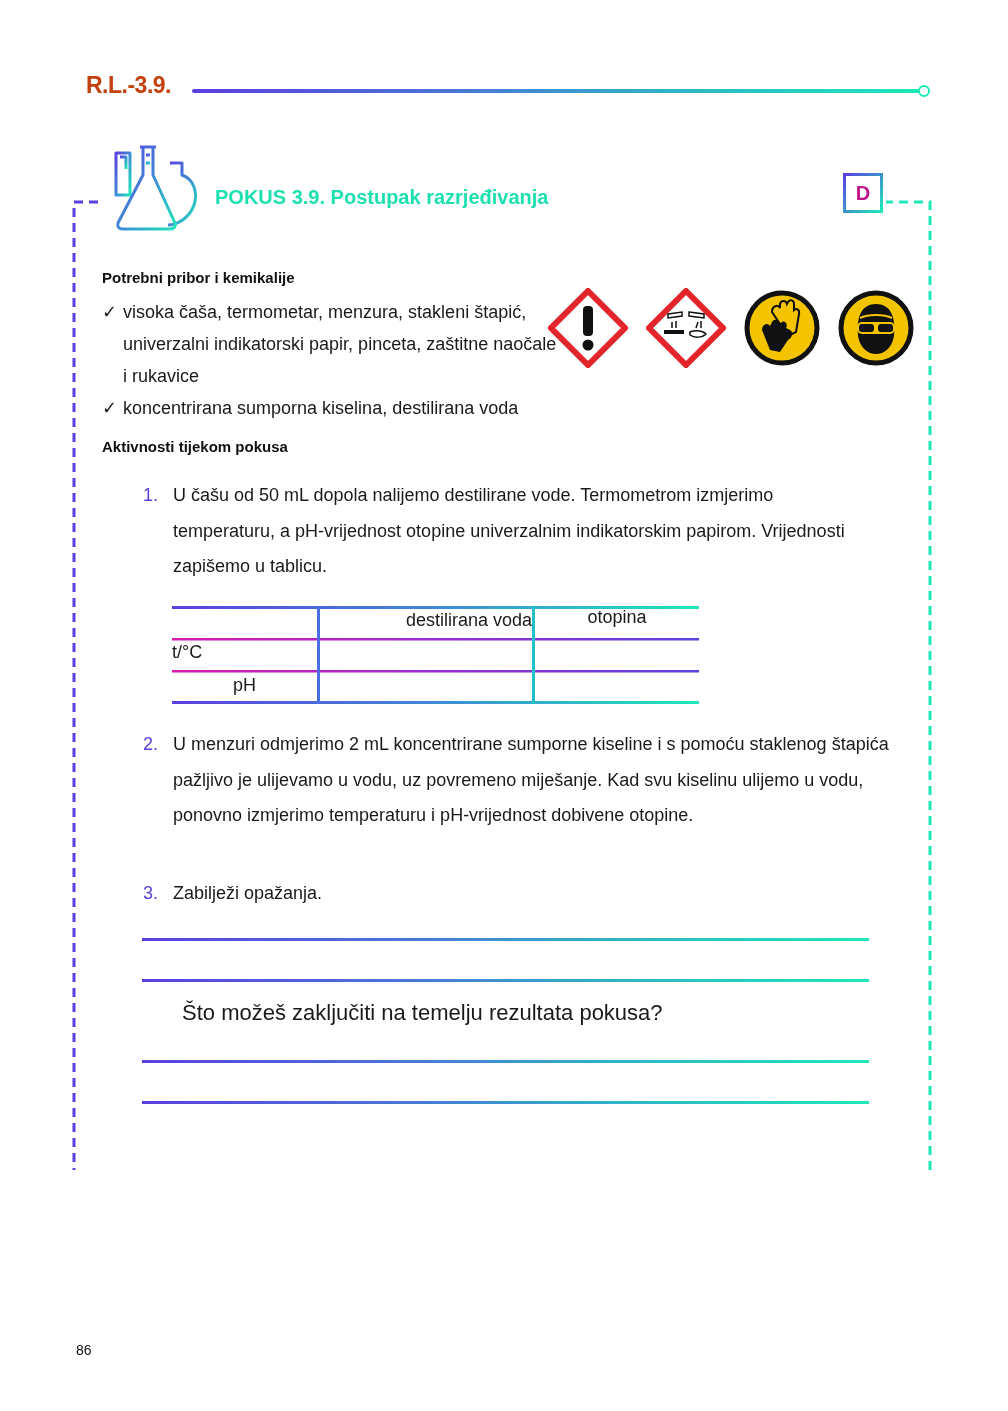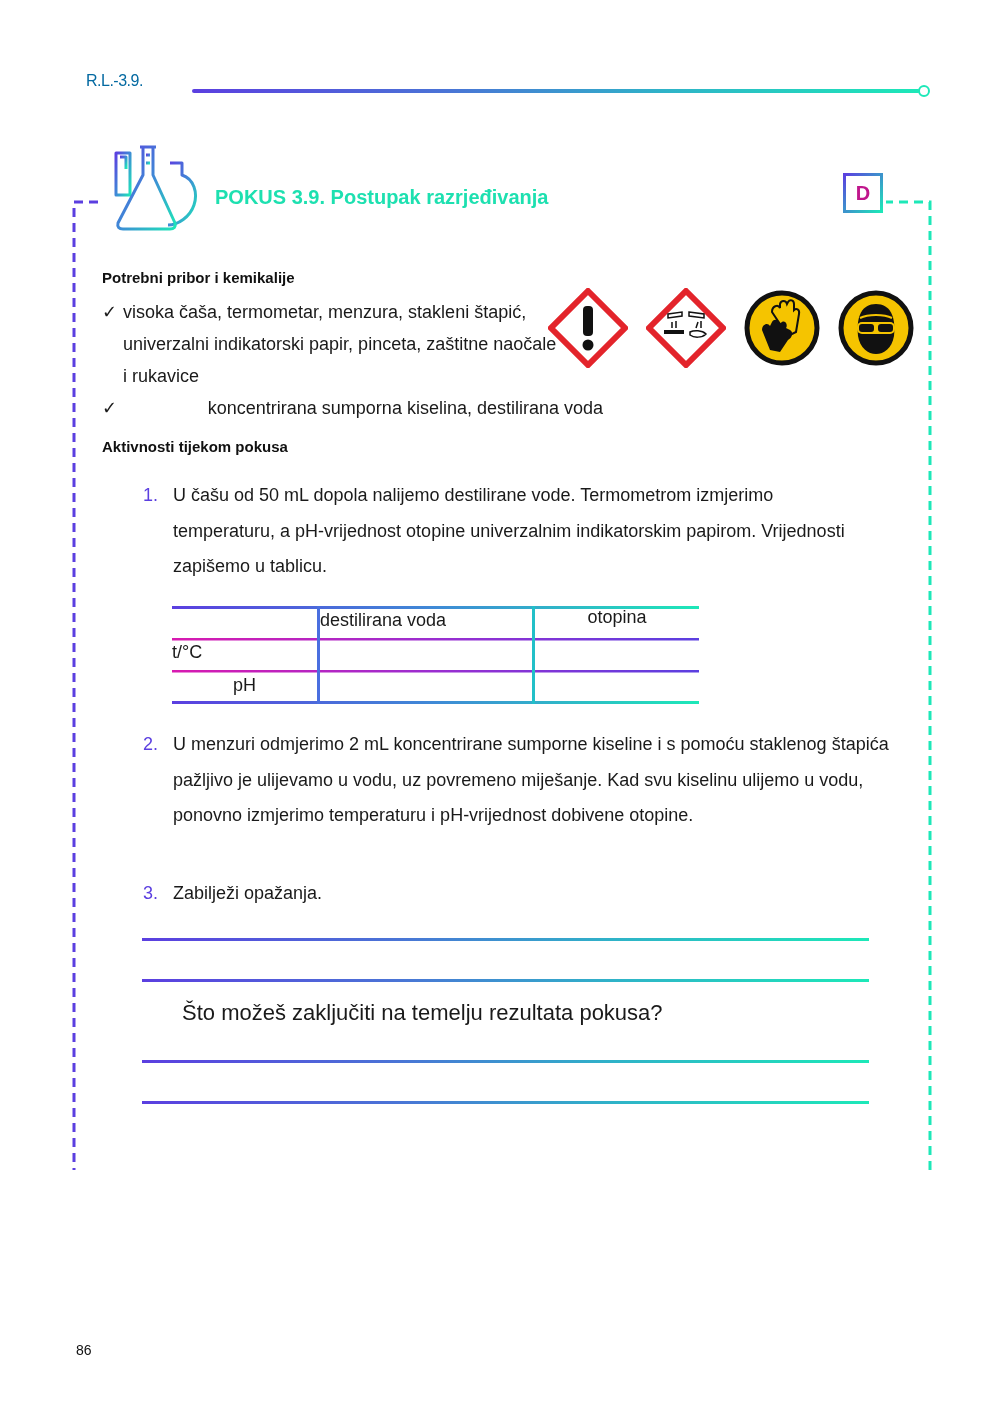--- a/index.html
+++ b/index.html
@@ -1,21 +1,21 @@
 <!DOCTYPE html>
 <html><head>
   <meta charset="utf-8">
   <style>
     html, body { margin: 0; padding: 0; background: #ffffff; }
     body { width: 1008px; height: 1411px; position: relative; overflow: hidden;
            font-family: "Liberation Sans", "DejaVu Sans", sans-serif; color: #1a1a1a; }
     .abs { position: absolute; }
 
     
-    .rl-label { left: 86px; top: 72px; font-size: 16px; font-weight: normal; color: #0369a1; letter-spacing: -0.5px; }
+    .rl-label { left: 86px; top: 72px; font-size: 23px; font-weight: bold; color: #c2410c; letter-spacing: -0.5px; }
     .rl-line { left: 192px; top: 89px; width: 728px; height: 4px;
                background: linear-gradient(90deg, #5b3fe0 0%, #4a74d6 35%, #2fb3c8 65%, #1de8b8 100%); border-radius: 2px; }
     .rl-dot { left: 918px; top: 85px; width: 8px; height: 8px; border: 2.5px solid #1de8b8; border-radius: 50%; background: #fff; }
 
     
     .frame { left: 0; top: 0; width: 1008px; height: 1411px; pointer-events: none; }
 
     .title-icon { left: 110px; top: 145px; width: 88px; height: 88px; }
     .title { left: 215px; top: 183px; font-size: 20px; font-weight: bold; color: #1de0b0; line-height: 28px; width: 420px; }
 
@@ -25,21 +25,21 @@
              font-size: 20px; font-weight: bold; color: #c0168c; }
 
     .section-head { font-size: 15px; font-weight: bold; color: #111; }
     .sh1 { left: 102px; top: 269px; }
     .sh2 { left: 102px; top: 438px; }
 
     .check-list { left: 102px; top: 296px; font-size: 18px; line-height: 32px; color: #1a1a1a; }
     .check-item { display: flex; }
     .check-mark { width: 21px; flex: none; }
     .check-text { width: 440px; }
-    .check-item.wide .check-text { width: 480px; text-align: right; }
+    .check-item.wide .check-text { width: 480px; }
 
     .hazards { left: 548px; top: 288px; display: flex; gap: 18px; align-items: center; }
     .hazards svg { display: block; }
 
     .step { left: 143px; font-size: 18px; line-height: 35.5px; display: flex; }
     .step-num { width: 30px; color: #5b3fe0; flex: none; }
     .step-text { width: 735px; }
     .s1 { top: 478px; }
     .s2 { top: 727px; }
     .s3 { top: 876px; }
@@ -168,21 +168,21 @@
     </linearGradient>
   </defs>
   <rect x="0" y="1" width="527" height="3" fill="url(#gTop)"></rect>
   <rect x="0" y="33" width="527" height="2.5" fill="url(#gMid)"></rect>
   <rect x="0" y="65" width="527" height="2.5" fill="url(#gMid)"></rect>
   <rect x="0" y="96" width="527" height="3" fill="url(#gTop)"></rect>
   <rect x="145" y="1" width="3" height="98" fill="#4a6fe0"></rect>
   <rect x="360" y="1" width="3" height="98" fill="#22c0c8"></rect>
 </svg>
 <div class="abs" style="left:172px; top:605px; width:527px; height:99px;">
-  <div class="cell" style="position:absolute; left:148px; width:212px; top:5px; font-size:18px; text-align:left;">destilirana voda</div>
+  <div class="cell" style="position:absolute; left:148px; width:212px; top:5px; font-size:18px; text-align:right;">destilirana voda</div>
   <div class="cell" style="position:absolute; left:363px; width:164px; top:2px; font-size:18px; text-align:center;">otopina</div>
   <div class="cell" style="position:absolute; left:0; width:145px; top:37px; font-size:18px; ">t/°C</div>
   <div class="cell" style="position:absolute; left:148px; width:212px; top:36px; height:29px;"></div>
   <div class="cell" style="position:absolute; left:363px; width:164px; top:36px; height:29px;"></div>
   <div class="cell" style="position:absolute; left:0; width:145px; top:70px; font-size:18px; text-align:center;">pH</div>
   <div class="cell" style="position:absolute; left:148px; width:212px; top:68px; height:28px;"></div>
   <div class="cell" style="position:absolute; left:363px; width:164px; top:68px; height:28px;"></div>
 </div>
 
 <div class="abs step s2">

